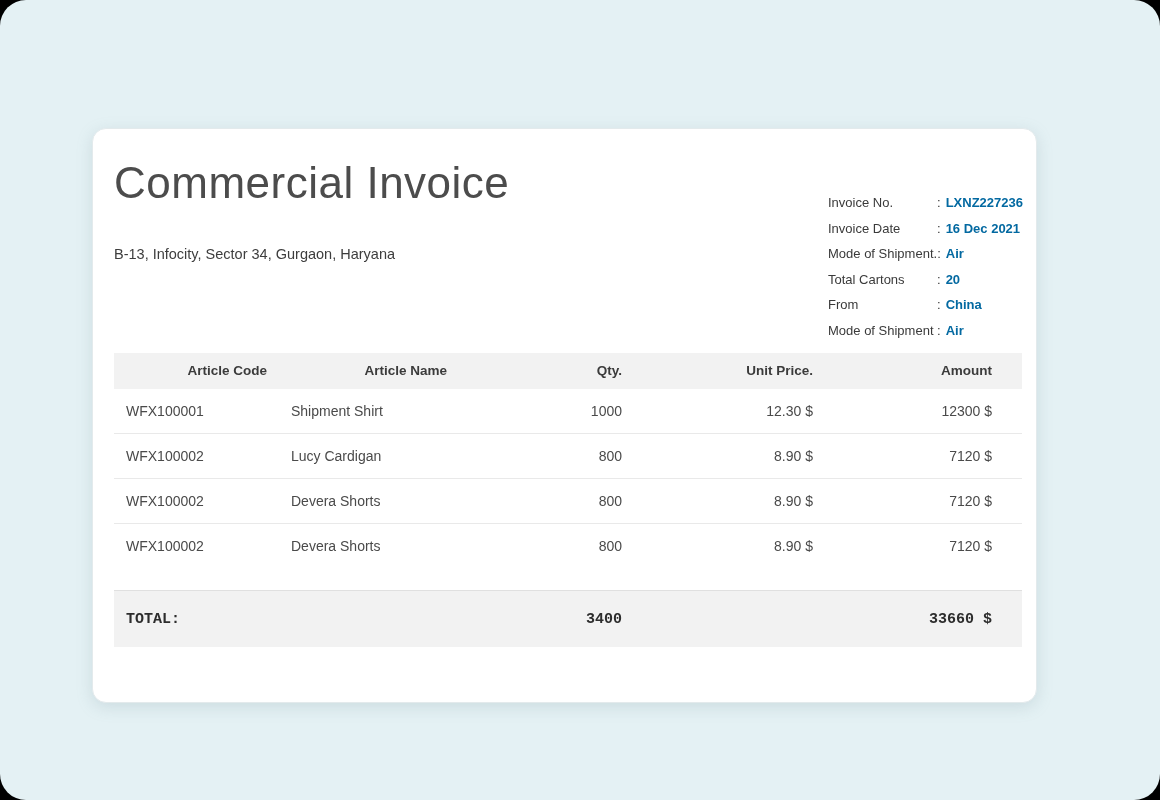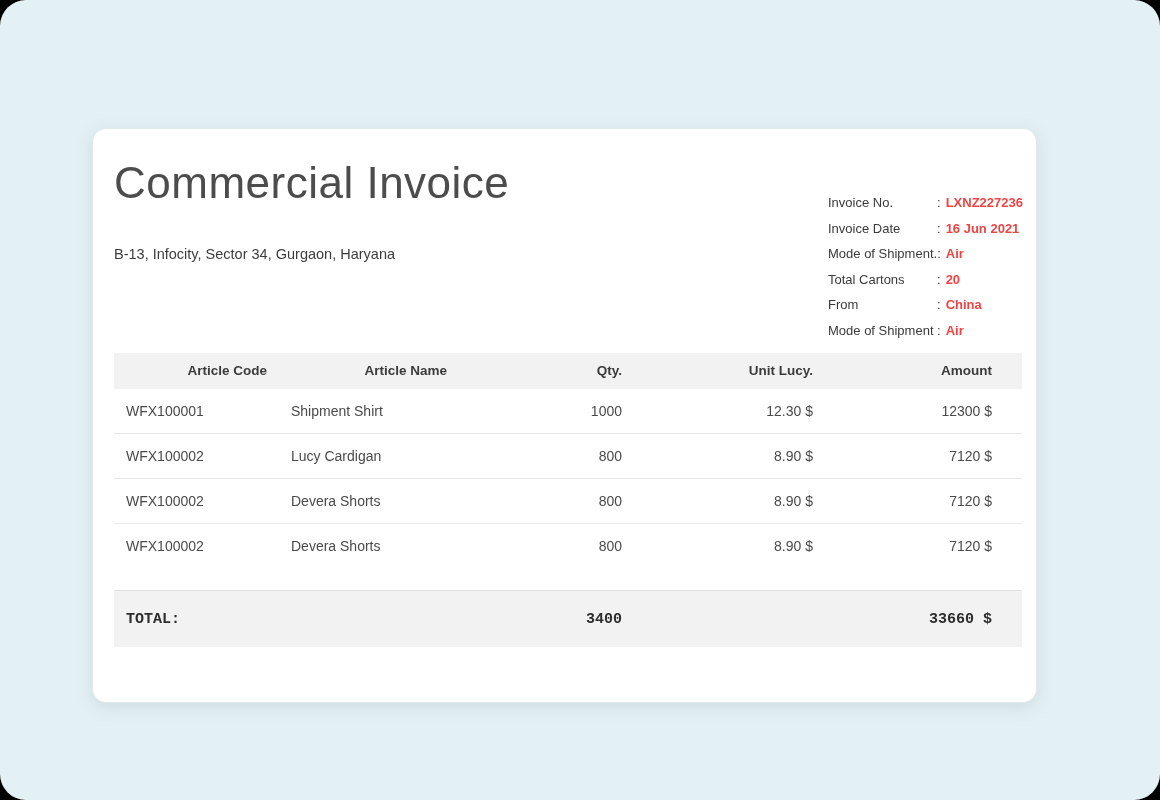--- a/index.html
+++ b/index.html
@@ -49,21 +49,21 @@
   .meta {
     position: absolute;
     top: 66px; right: 16px;
     width: 192px;
     font-size: 13px;
     color: #3a3a3a;
   }
   .meta-row { display: flex; margin-bottom: 9px; line-height: 16.5px; }
   .meta-label { min-width: 109px; }
   .meta-colon { flex: 0 0 auto; }
-  .meta-value { font-weight: bold; color: #ef4444; margin-left: 5px; white-space: nowrap; }
+  .meta-value { font-weight: bold; color: #0369a1; margin-left: 5px; white-space: nowrap; }
 
   table.items {
     margin-top: 89px;
     width: 908px;
     border-collapse: collapse;
     table-layout: fixed;
   }
   table.items th, table.items td { vertical-align: middle; }
   thead th {
     background: #f2f2f2;
@@ -109,21 +109,21 @@
 
     <div class="meta">
         <div class="meta-row">
           <span class="meta-label">Invoice No.</span>
           <span class="meta-colon">:</span>
           <span class="meta-value">LXNZ227236</span>
         </div>
         <div class="meta-row">
           <span class="meta-label">Invoice Date</span>
           <span class="meta-colon">:</span>
-          <span class="meta-value">16 Jun 2021</span>
+          <span class="meta-value">16 Dec 2021</span>
         </div>
         <div class="meta-row">
           <span class="meta-label">Mode of Shipment.</span>
           <span class="meta-colon">:</span>
           <span class="meta-value">Air</span>
         </div>
         <div class="meta-row">
           <span class="meta-label">Total Cartons</span>
           <span class="meta-colon">:</span>
           <span class="meta-value">20</span>
@@ -146,21 +146,21 @@
         <col style="width:180px">
         <col style="width:175px">
         <col style="width:191px">
         <col style="width:197px">
       </colgroup>
       <thead>
         <tr id="thead-row">
             <th>Article Code</th>
             <th>Article Name</th>
             <th class="num">Qty.</th>
-            <th class="num">Unit Lucy.</th>
+            <th class="num">Unit Price.</th>
             <th class="amount-col">Amount</th>
           </tr>
       </thead>
       <tbody id="tbody">
           <tr>
             <td>WFX100001</td>
             <td>Shipment Shirt</td>
             <td class="num">1000</td>
             <td class="num">12.30 $</td>
             <td class="amount-col">12300 $</td>

